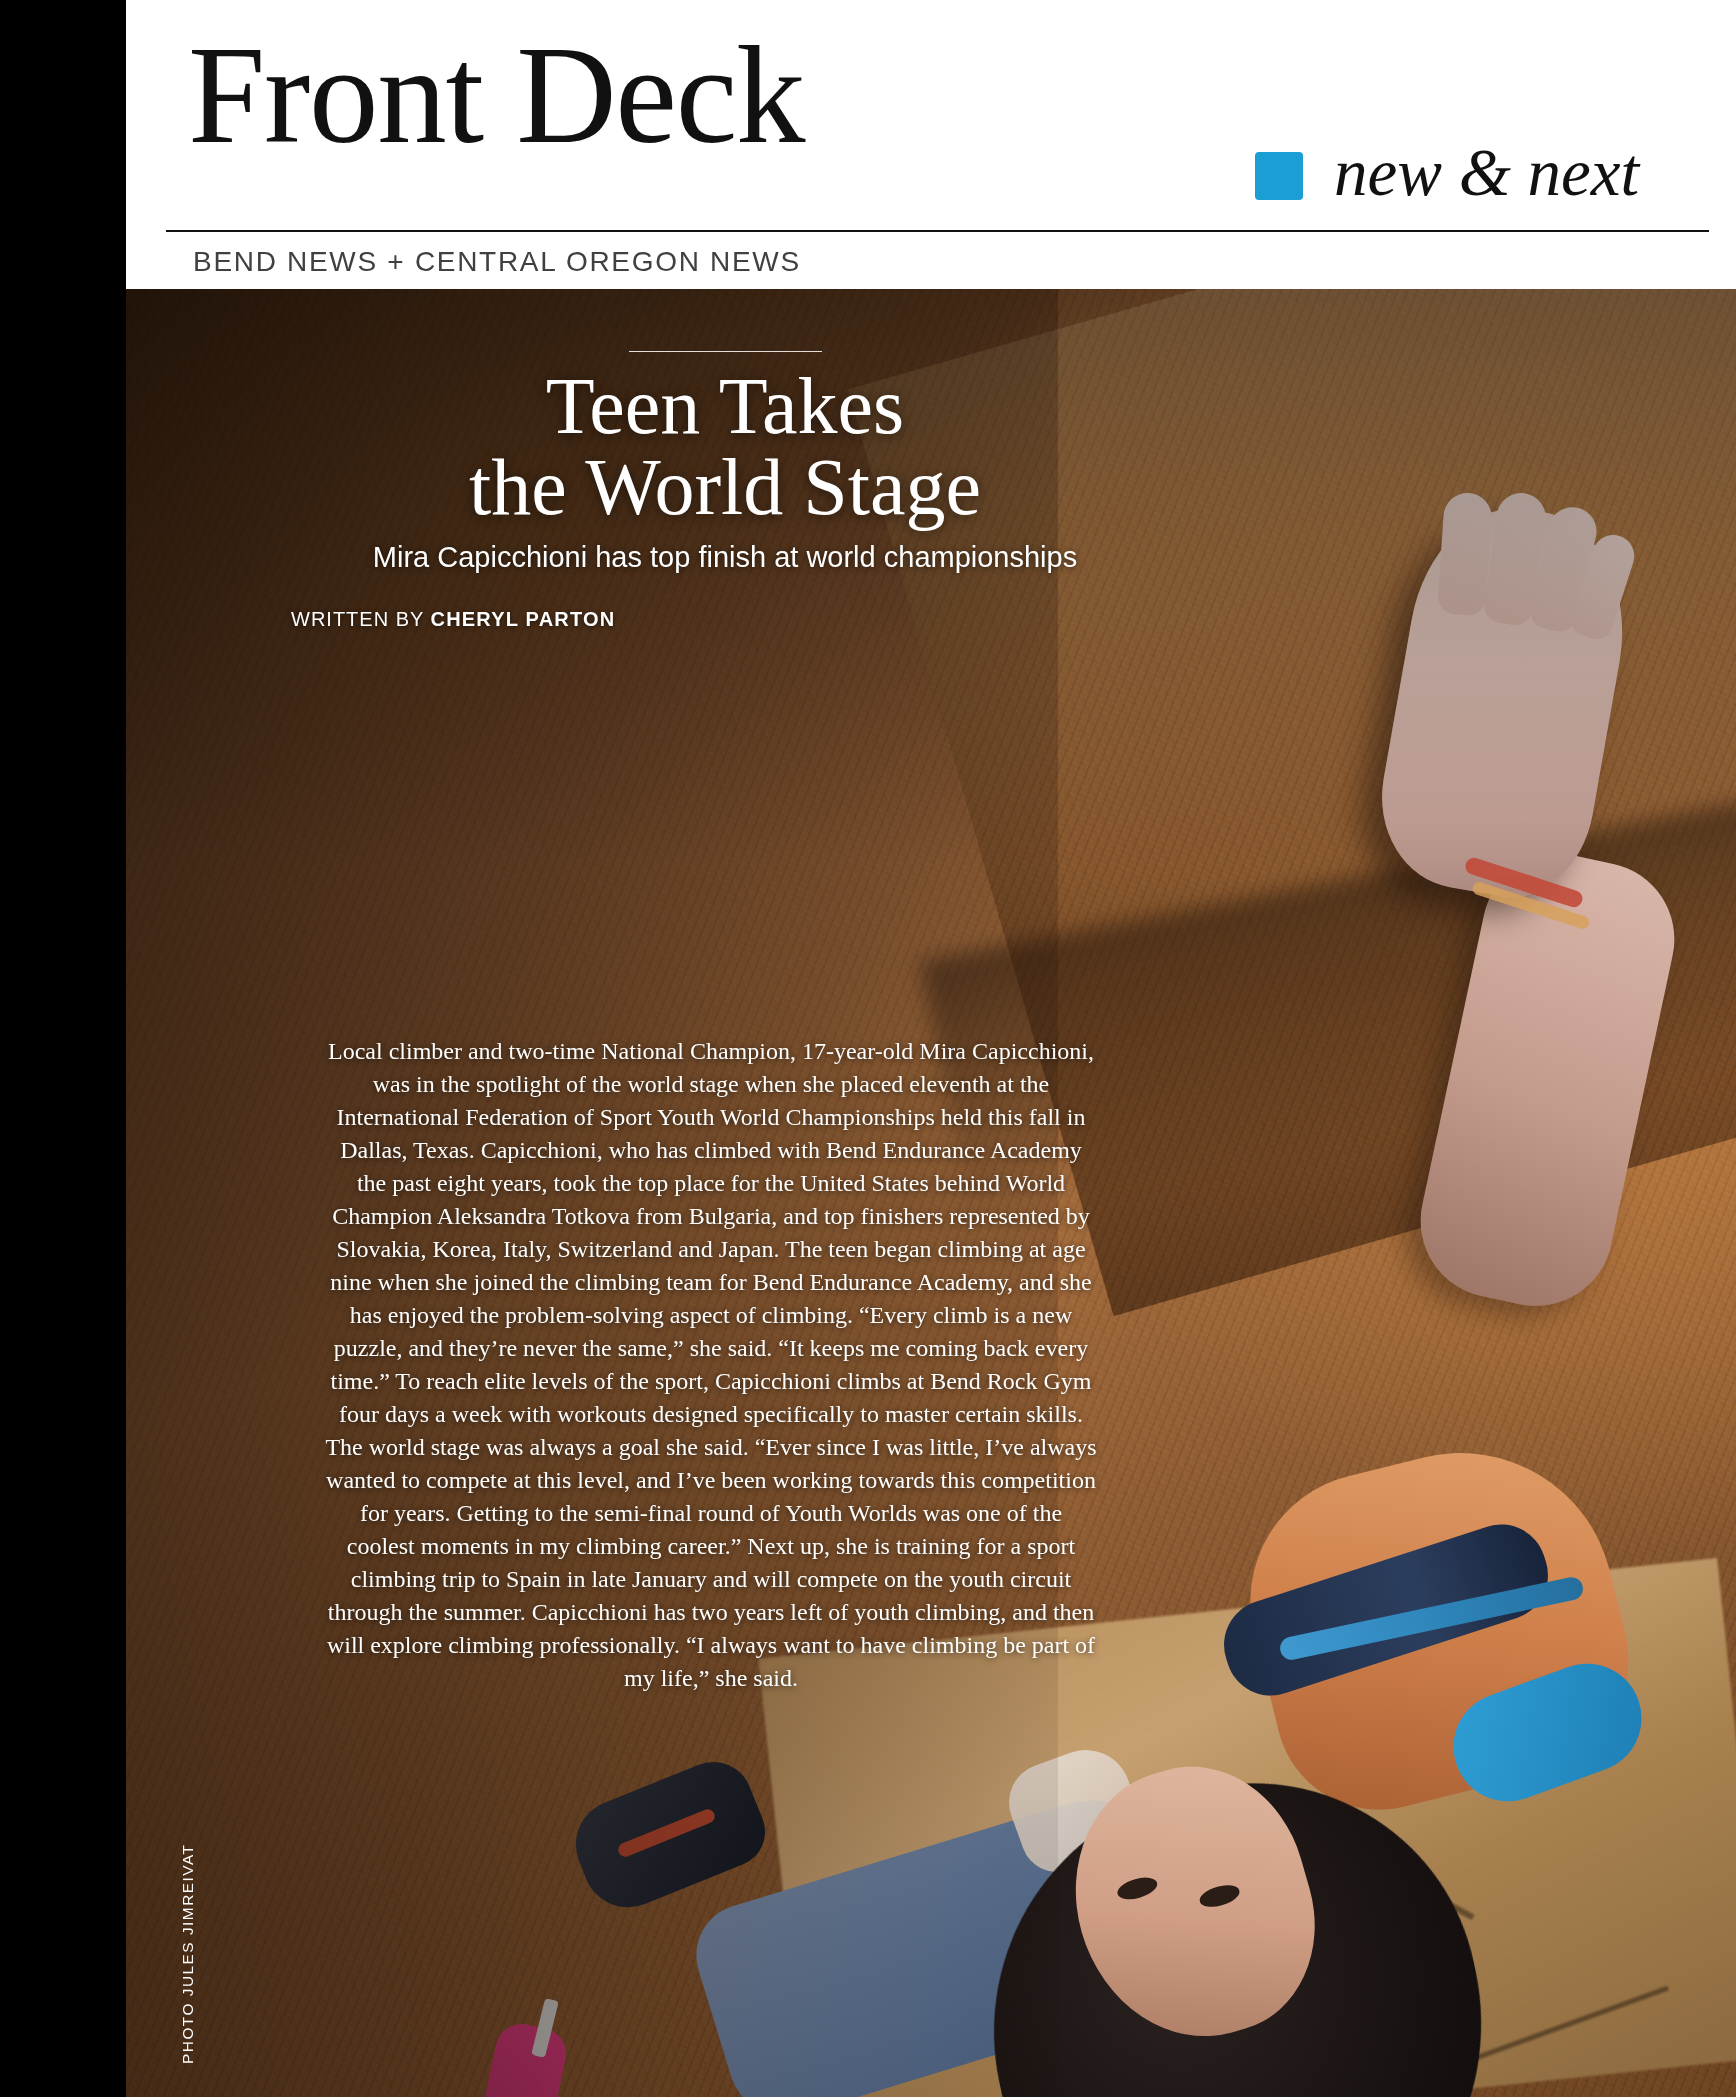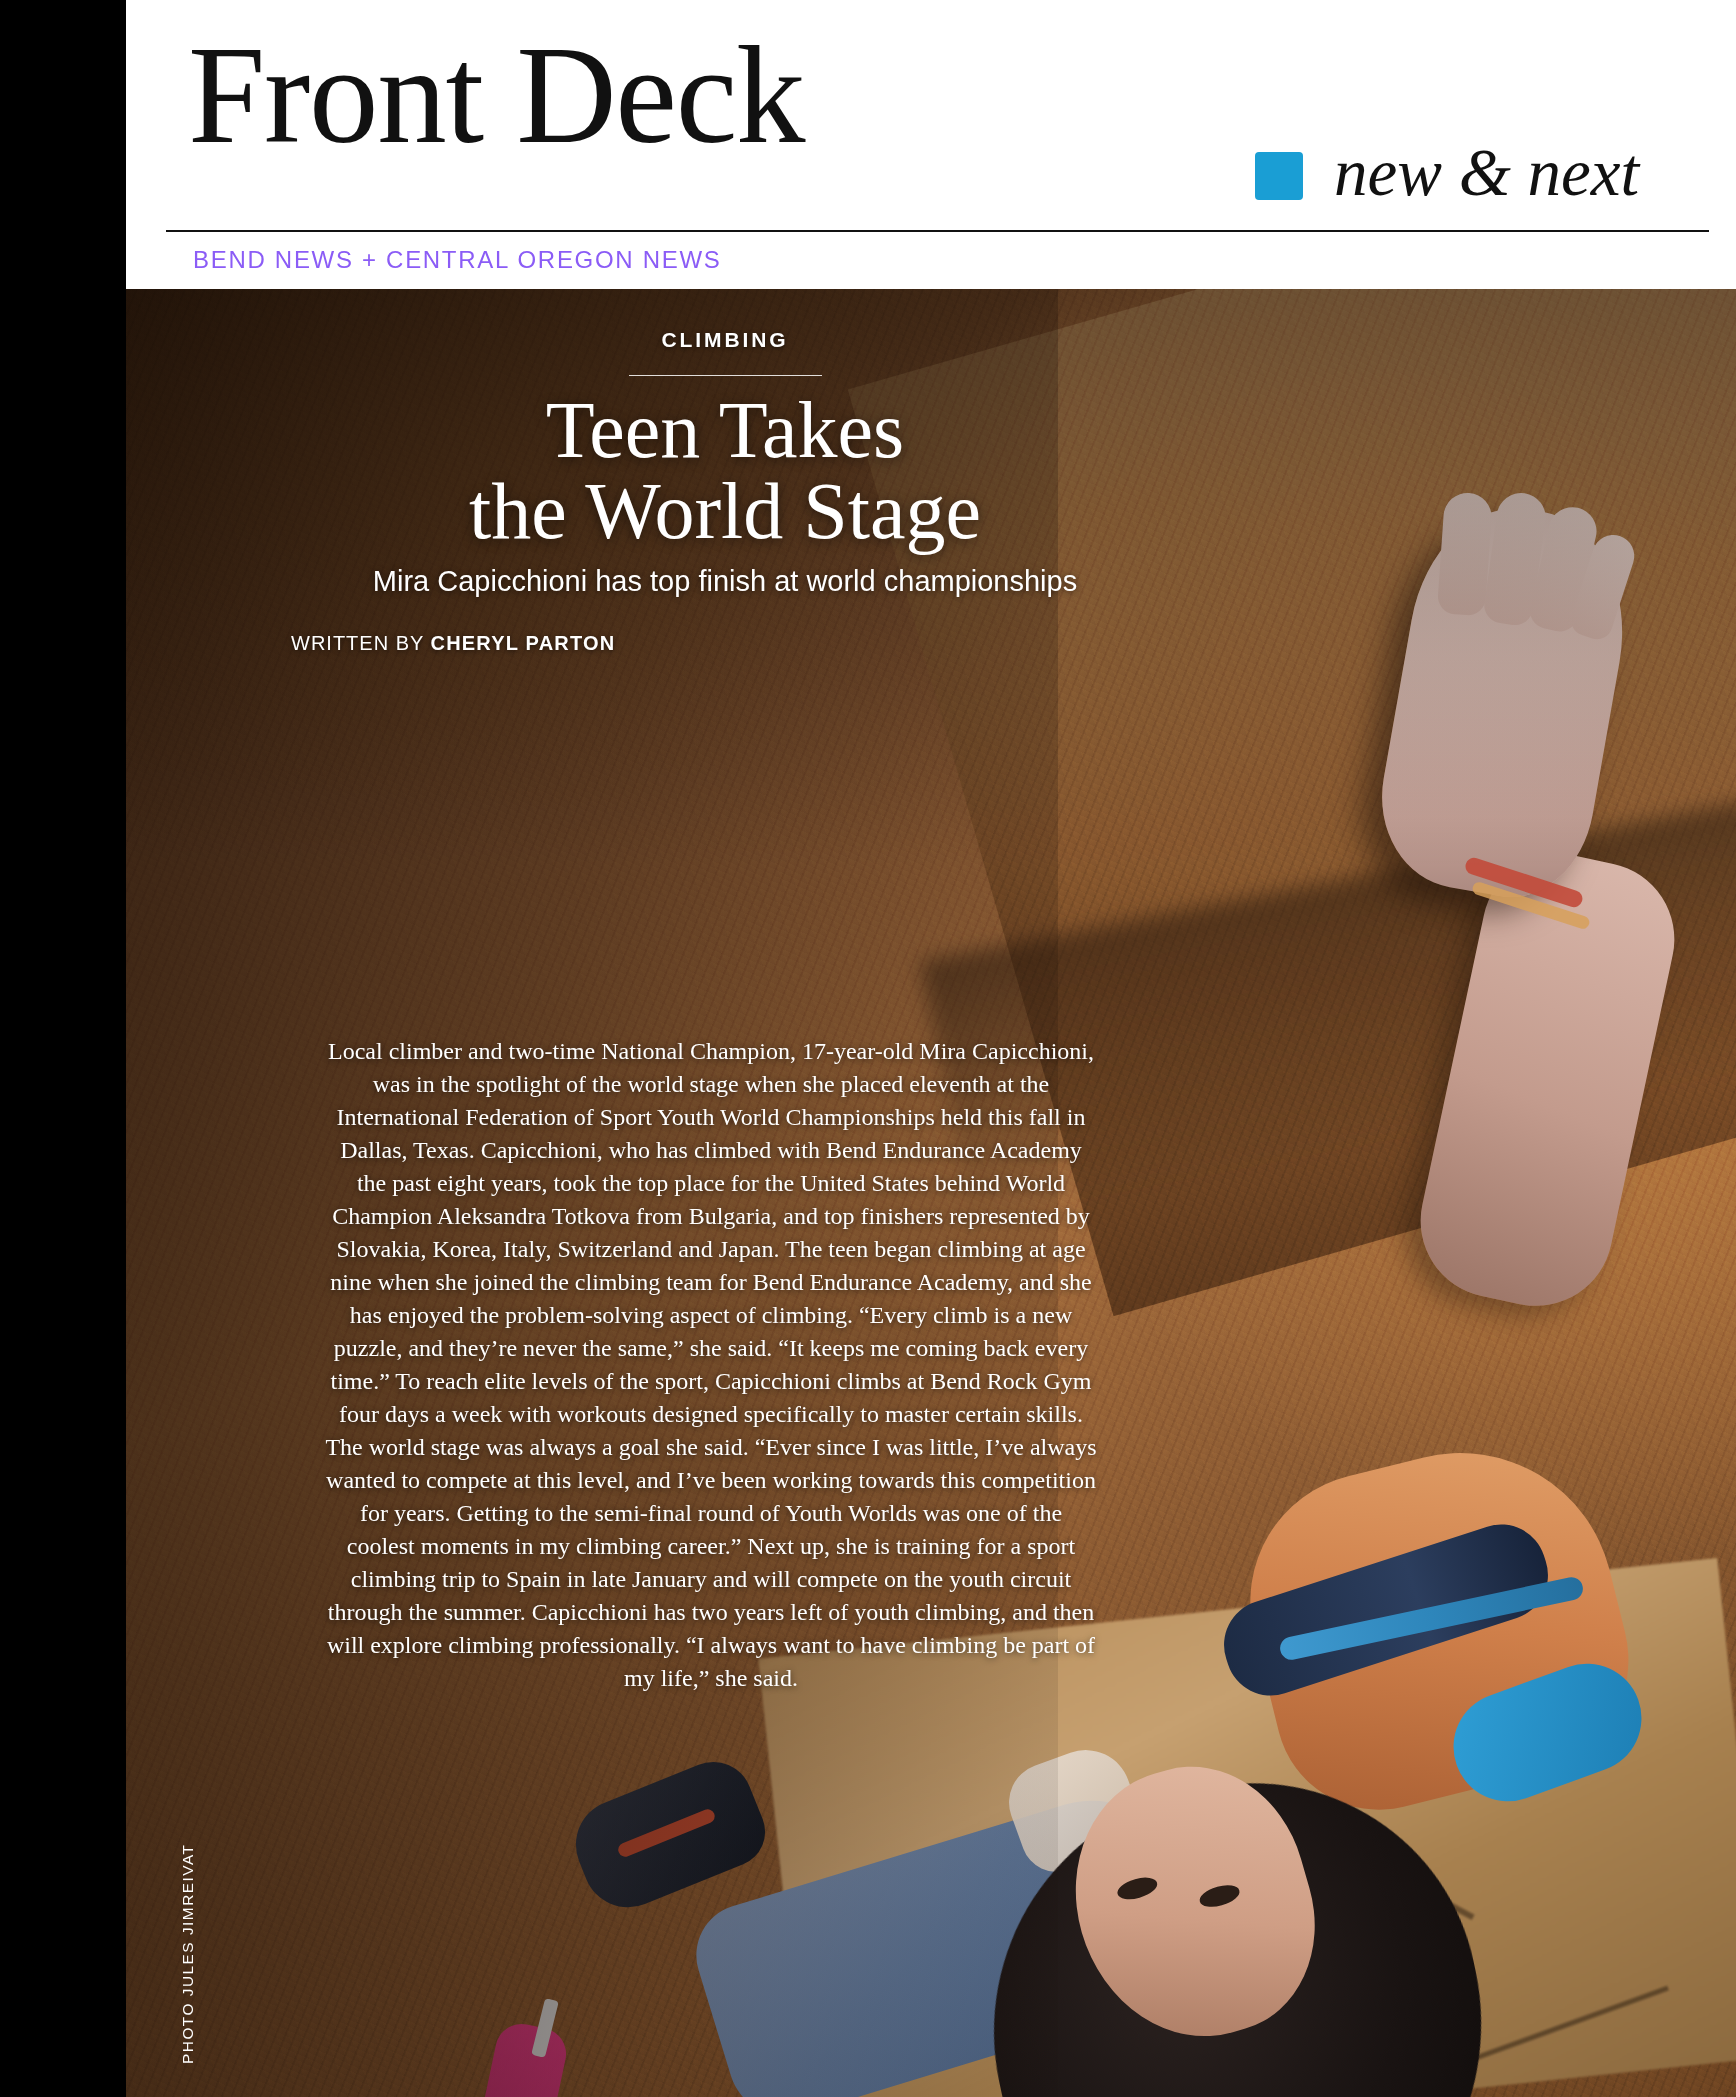--- a/index.html
+++ b/index.html
@@ -89,23 +89,23 @@
     top: 232px;
     width: 1610px;
     height: 57px;
     background: #ffffff;
   }
   .kicker-text {
     position: absolute;
     left: 193px;
     top: 246px;
     font-family: "Liberation Sans", sans-serif;
-    font-size: 24px;
+    font-size: 28px;
     letter-spacing: 1.7px;
-    color: #8b5cf6;
+    color: #404040;
     white-space: nowrap;
   }
 
   
   .photo {
     position: absolute;
     left: 126px;
     top: 289px;
     width: 1610px;
     height: 1809px;
@@ -487,21 +487,20 @@
       <div class="eye" style="left:122px;top:126px;"></div>
     </div>
     <div class="sling-pink"></div>
 
     <div class="quickdraw" style="left:412px;top:1710px;width:14px;height:58px;transform:rotate(14deg);"></div>
 
     <div class="shadow-left"></div>
     <div class="shadow-top"></div>
 
     <div class="headline-block">
-      <div class="climbing-label">CLIMBING</div>
       <div class="label-rule"></div>
       <div class="headline">
         <span>Teen Takes</span><br>
         <span>the World Stage</span>
       </div>
       <div class="deck">Mira Capicchioni has top finish at world championships</div>
       <div class="byline">
         <span>WRITTEN BY</span>
         <b>CHERYL PARTON</b>
       </div>

